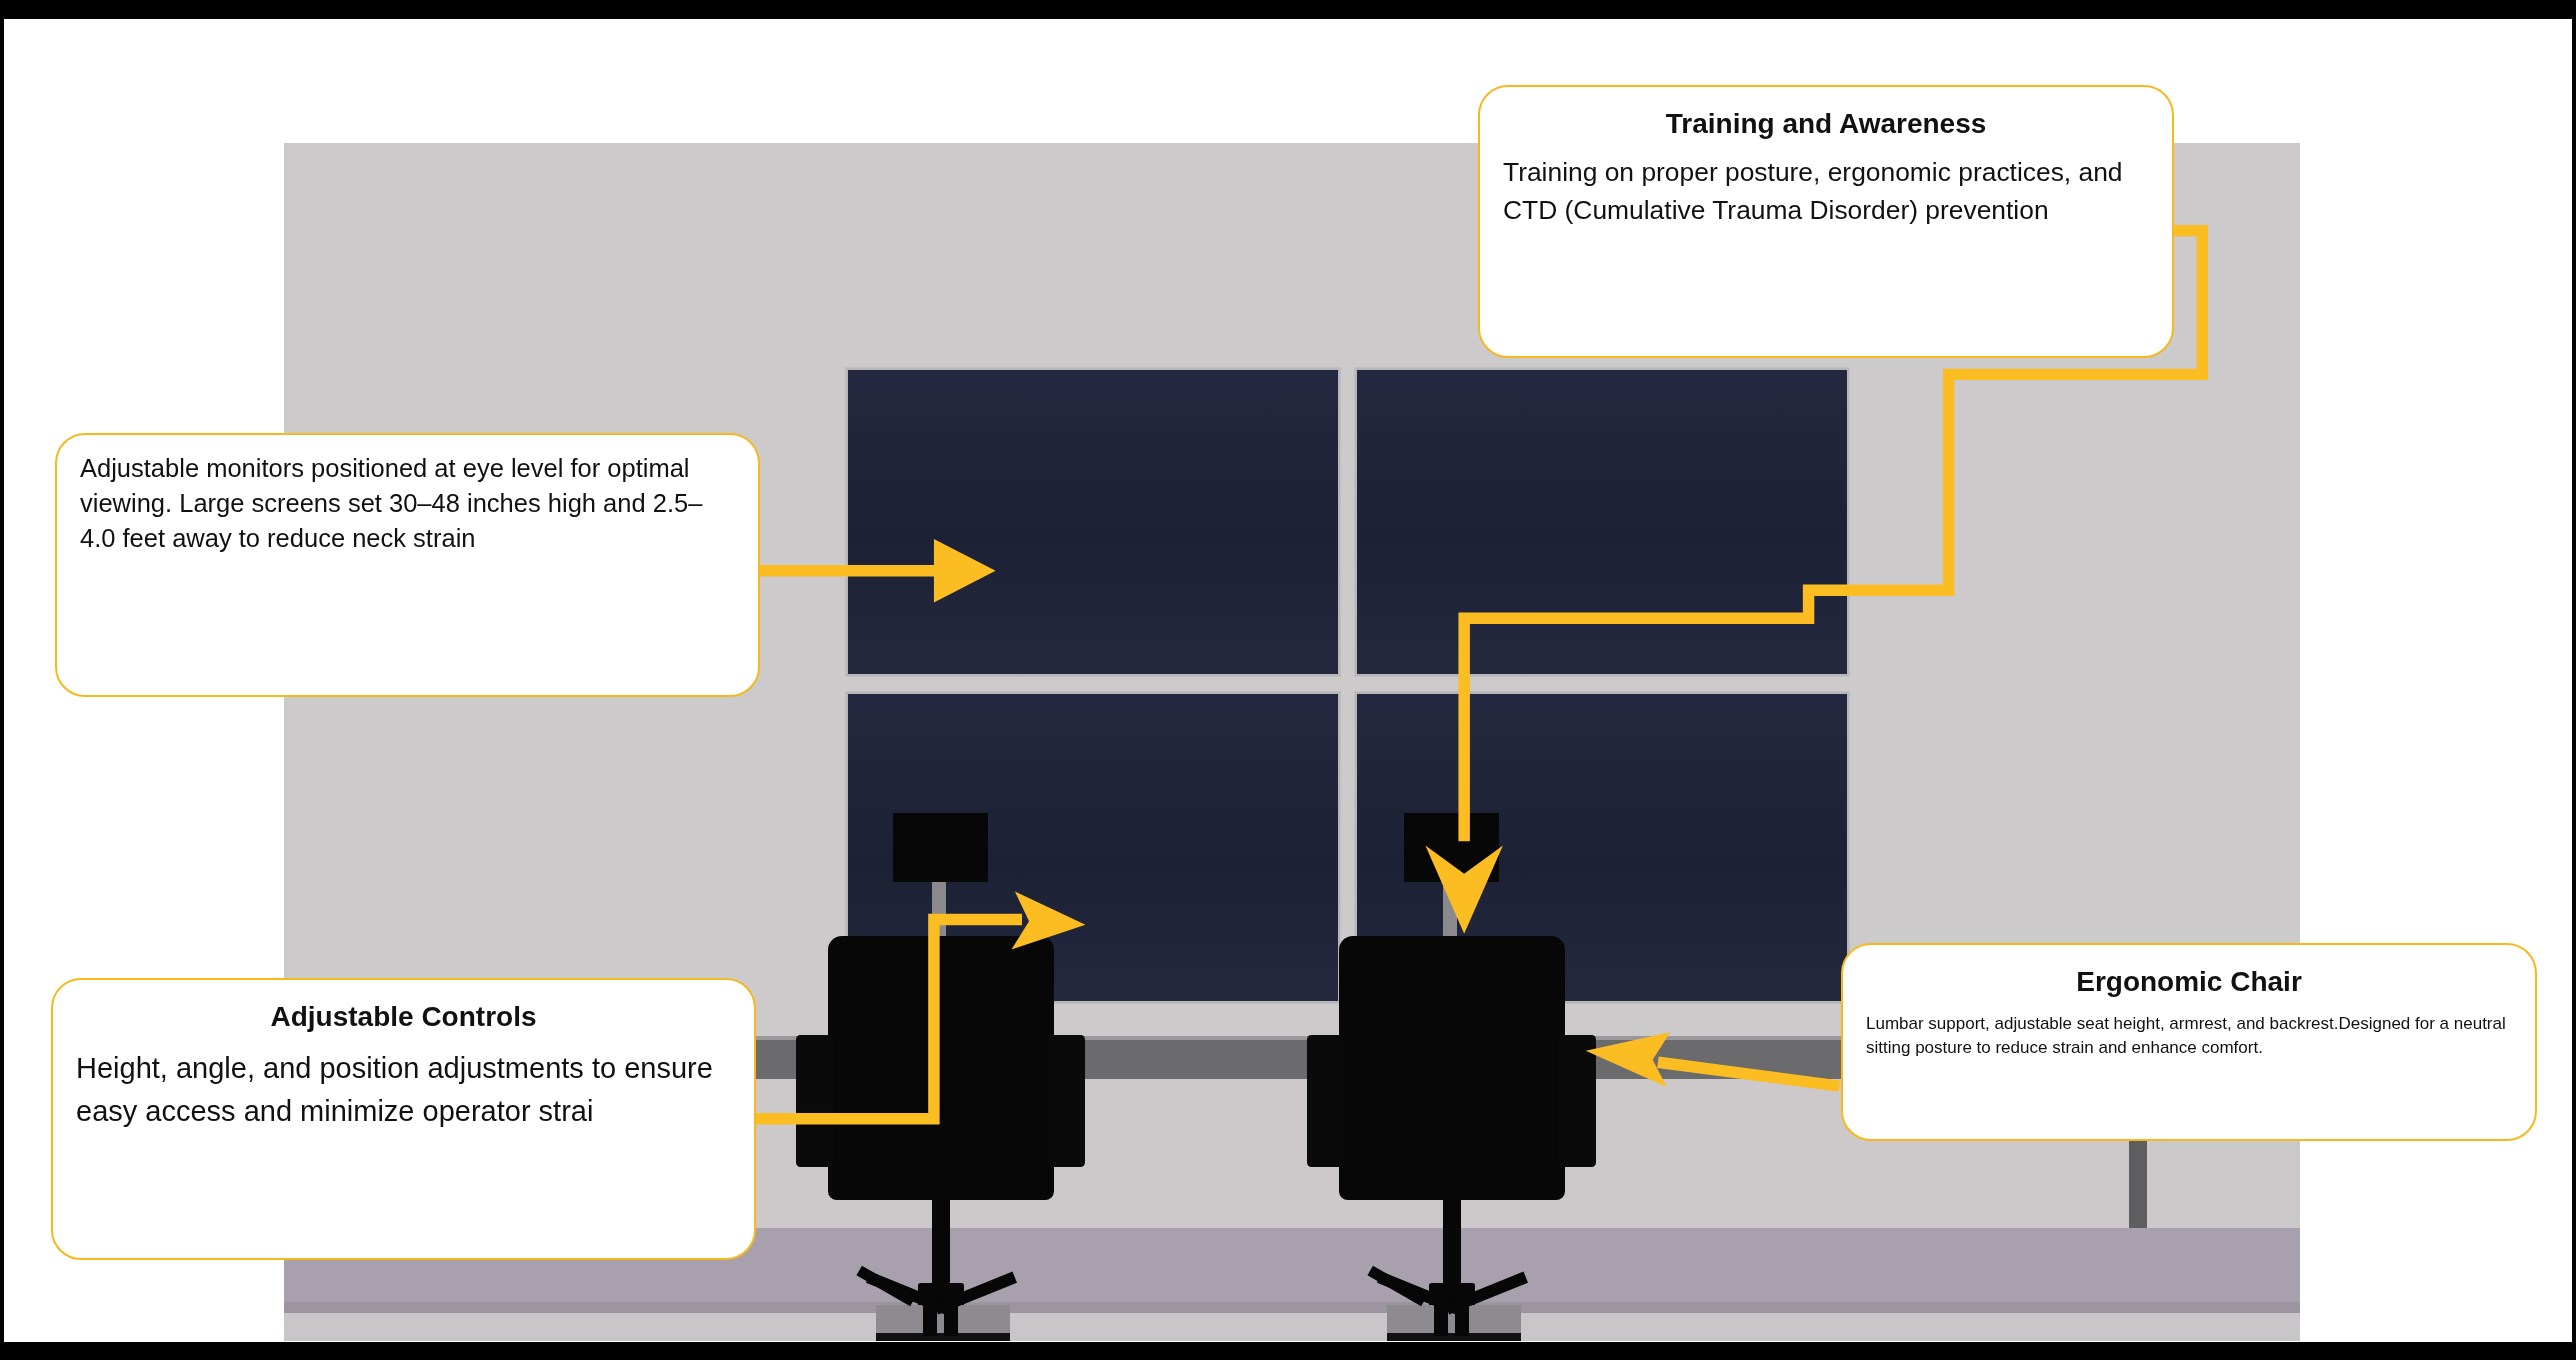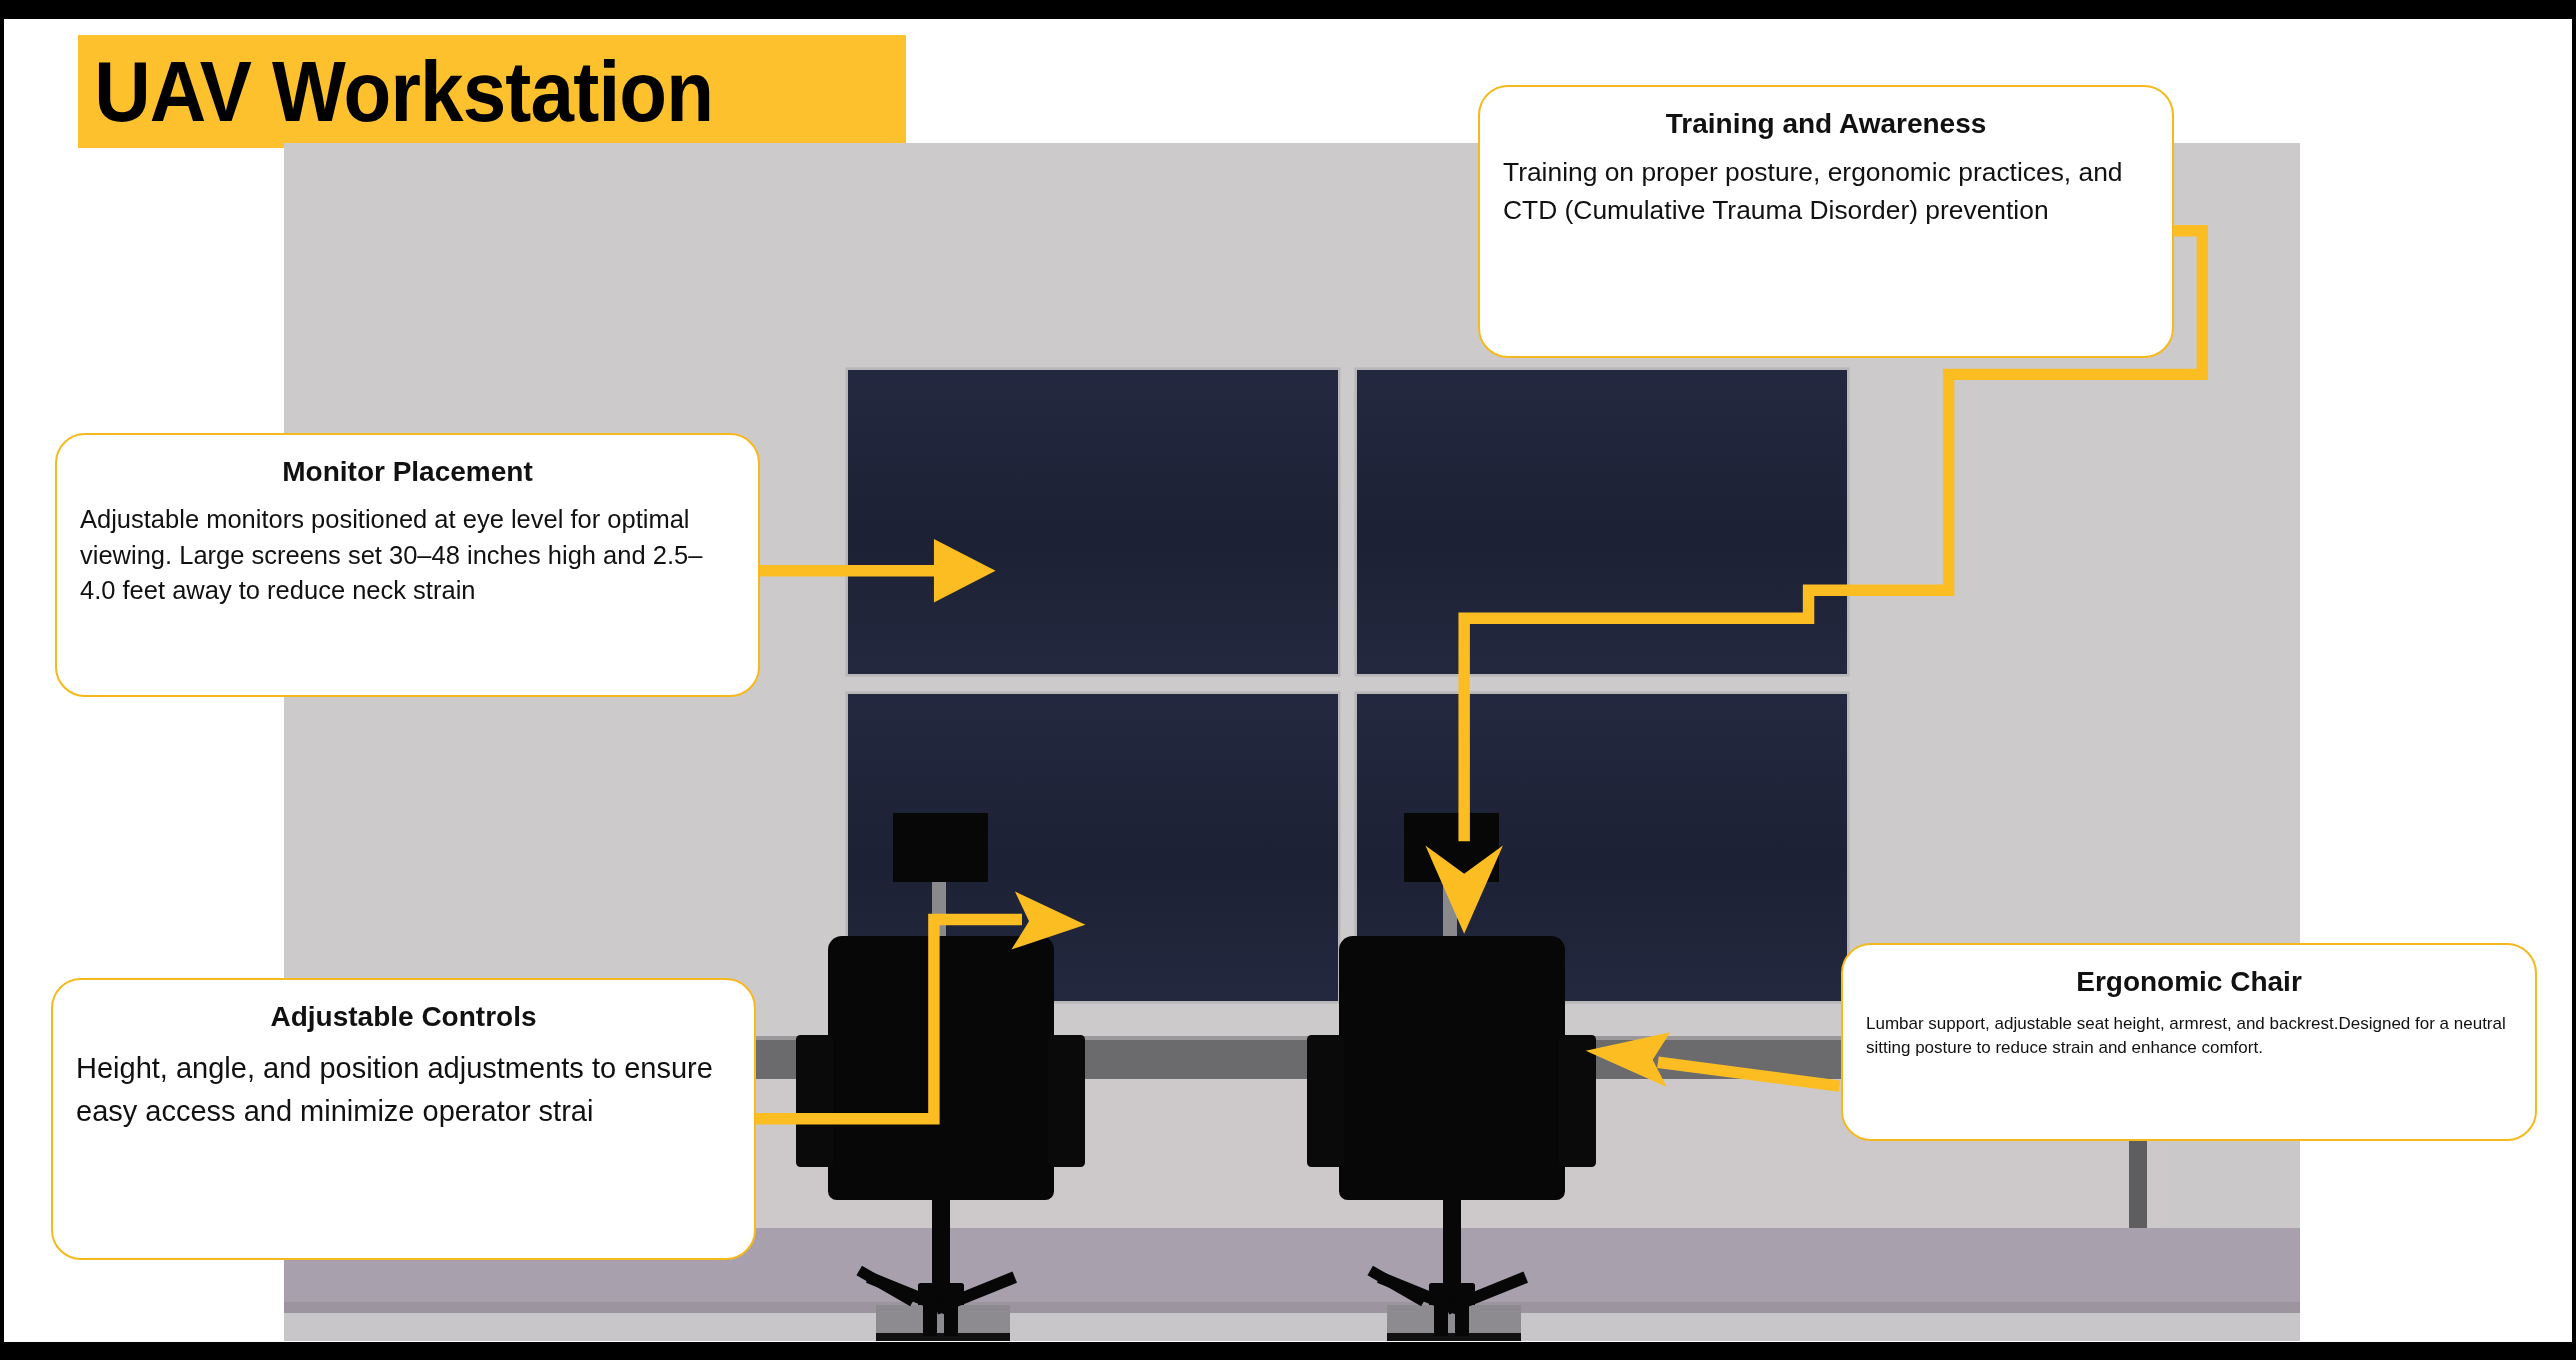--- a/index.html
+++ b/index.html
@@ -79,23 +79,20 @@
 </head>
 <body>
 
 <div id="page">
 
   <div class="frame-bar" id="frame-top"></div>
   <div class="frame-bar" id="frame-bottom"></div>
   <div id="frame-left"></div>
   <div id="frame-right"></div>
 
-  <div id="title-band">
-    <div id="title-text">UAV Workstation</div>
-  </div>
 
   <div id="scene">
     <div id="wall"></div>
     <div id="wall-upper"></div>
 
     <div class="monitor" id="monitor-1"></div>
     <div class="monitor" id="monitor-2"></div>
     <div class="monitor" id="monitor-3"></div>
     <div class="monitor" id="monitor-4"></div>
 
@@ -161,21 +158,20 @@
       <polygon points="1152,1012 1232,1050 1148,1078 1168,1046" fill="#fbbd22"></polygon>
     </g>
 
     <g>
       <path d="M2088 1233 L1882 1206" stroke="#fbbd22" stroke-width="13" fill="none"></path>
       <polygon points="1800,1193 1896,1172 1876,1203 1892,1234" fill="#fbbd22"></polygon>
     </g>
   </svg>
 
   <div class="callout" id="callout-monitor">
-    <div class="callout-title">Monitor Placement</div>
     <div class="callout-body">Adjustable monitors positioned at eye level for optimal viewing. Large screens set 30–48 inches high and 2.5–4.0 feet away to reduce neck strain</div>
   </div>
 
   <div class="callout" id="callout-controls">
     <div class="callout-title">Adjustable Controls</div>
     <div class="callout-body">Height, angle, and position adjustments to ensure easy access and minimize operator strai</div>
   </div>
 
   <div class="callout" id="callout-training">
     <div class="callout-title">Training and Awareness</div>

